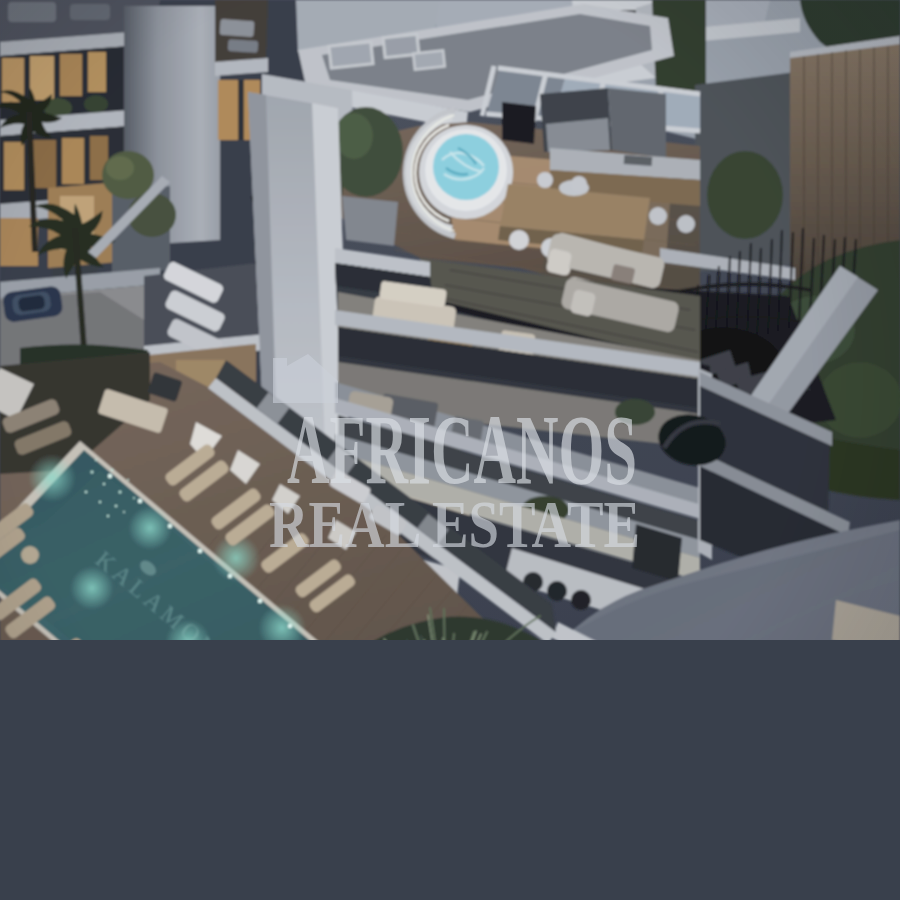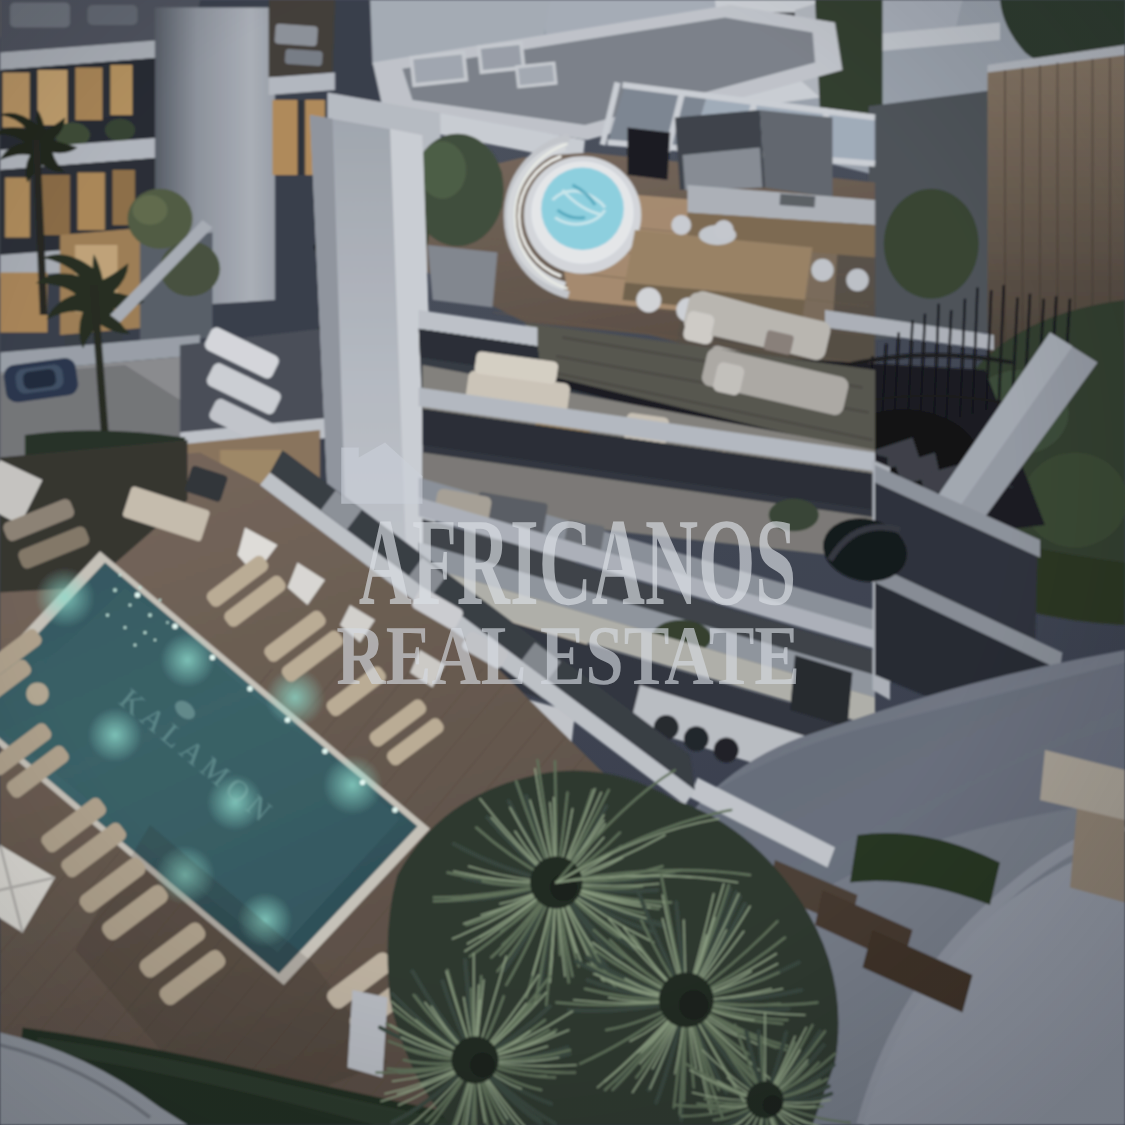--- a/index.html
+++ b/index.html
@@ -1,16 +1,16 @@
 <!DOCTYPE html>
 <html><head>
 <meta charset="utf-8">
 <style>
 html,body{margin:0;padding:0;background:#39404c;}
-#scene{width:900px;height:900px;position:relative;overflow:hidden;font-family:"Liberation Sans",sans-serif;}
+#scene{width:900px;height:640px;position:relative;overflow:hidden;font-family:"Liberation Sans",sans-serif;}
 </style>
 </head>
 <body>
 <div id="scene">
 <svg width="900" height="900" viewBox="0 0 900 900" xmlns="http://www.w3.org/2000/svg">
 <defs>
 <linearGradient id="bgg" x1="0" y1="0" x2="0.3" y2="1">
 <stop offset="0" stop-color="#4d535f"></stop>
           <stop offset="1" stop-color="#333947"></stop>
 </linearGradient>

